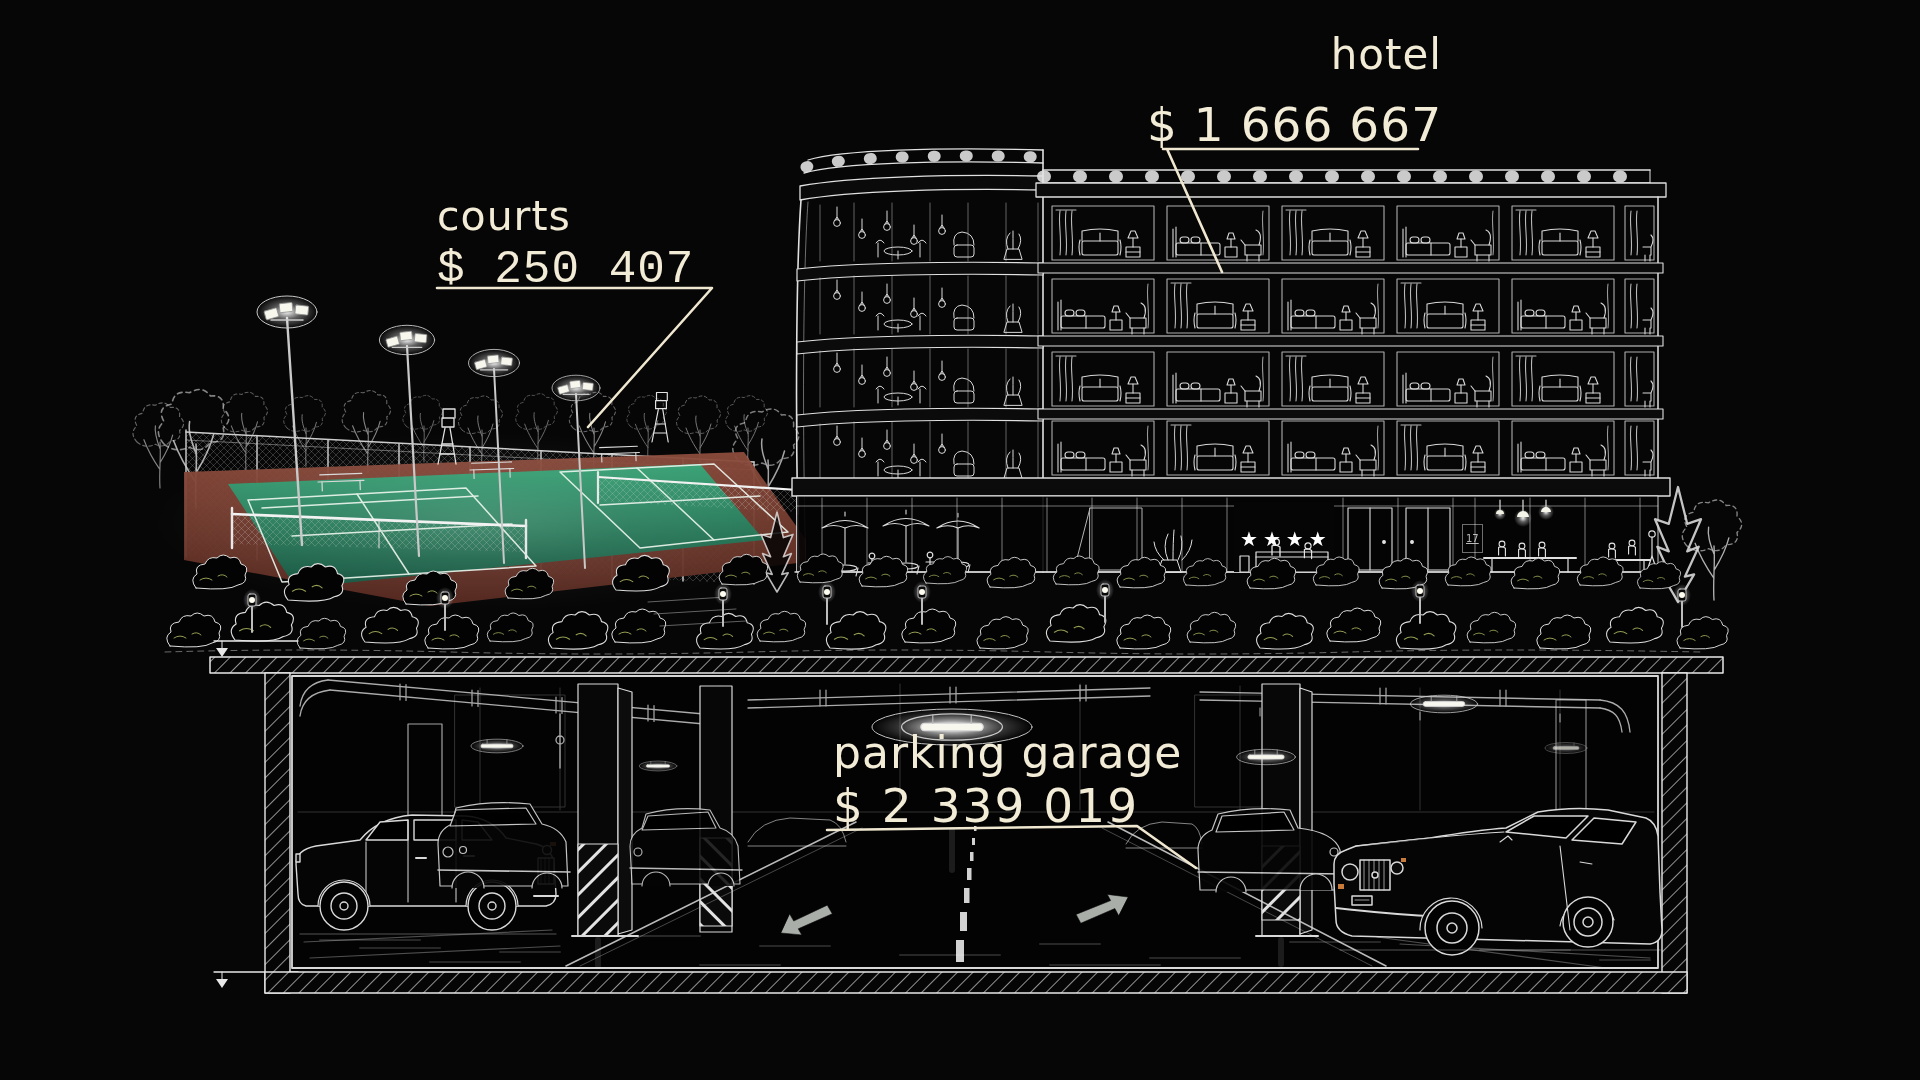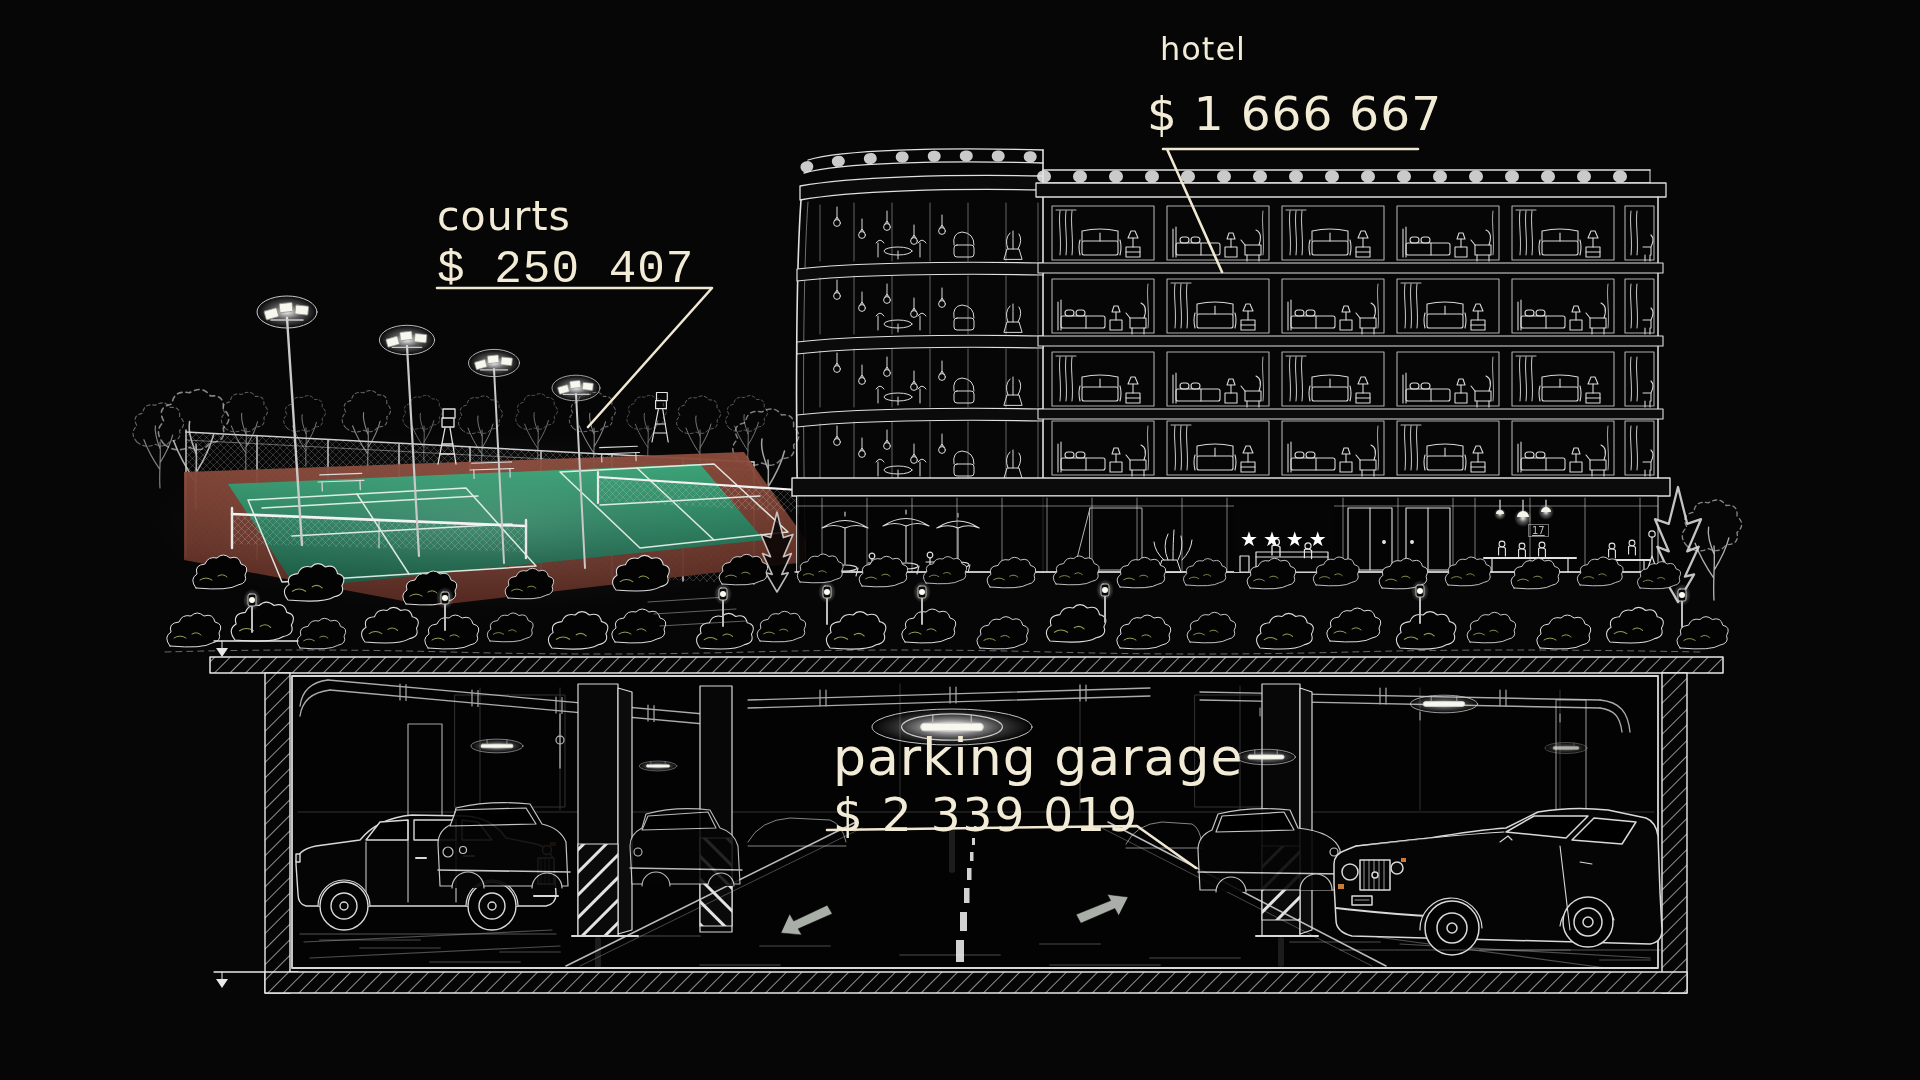--- a/index.html
+++ b/index.html
@@ -6,28 +6,28 @@
   .stage{position:relative;width:1920px;height:1080px;background:#060606;overflow:hidden;
          font-family:"DejaVu Sans", sans-serif;}
   .stage svg{position:absolute;left:0;top:0;}
   .label{position:absolute;color:#f2ebd6;pointer-events:none;}
   .label .t1{display:block;}
   .label .t2{display:block;}
   #lbl-courts{left:437px;top:192px;}
   #lbl-courts .t1{font-size:41px;letter-spacing:1px;}
   #lbl-courts .t2{font-size:46px;letter-spacing:1px;margin-top:4px;font-family:Liberation Mono, monospace;}
   #lbl-hotel{left:1147px;top:30px;}
-  #lbl-hotel .t1{font-size:32px;margin-left:13px;letter-spacing:1px;}
+  #lbl-hotel .t1{font-size:42px;margin-left:23px;letter-spacing:1px;text-align:right;}
   #lbl-hotel .t2{font-size:47px;letter-spacing:1px;margin-top:18px;}
   #lbl-parking{left:833px;top:727px;}
-  #lbl-parking .t1{font-size:52px;letter-spacing:1px;text-align:right;}
+  #lbl-parking .t1{font-size:44px;letter-spacing:1px;text-align:right;}
   #lbl-parking .t2{font-size:47px;letter-spacing:2px;margin-top:0px;}
   #stars{position:absolute;left:1240px;top:527px;color:#ffffff;font-size:20px;letter-spacing:5px;pointer-events:none;}
-  #wallsign{position:absolute;left:1528px;top:524px;color:#d8d8d8;font-size:10px;
-            border:1px solid rgba(255,255,255,.5);padding:0 3px;opacity:.85;pointer-events:none;text-decoration:underline;}
+  #wallsign{position:absolute;left:1462px;top:524px;color:#d8d8d8;font-size:10px;
+            border:1px solid rgba(255,255,255,.5);padding:8px 3px;opacity:.85;pointer-events:none;text-decoration:underline;}
 </style>
 </head>
 <body>
 
 <div class="stage">
 <svg width="1920" height="1080" viewBox="0 0 1920 1080" stroke-linecap="round" stroke-linejoin="round">
   <defs>
     <radialGradient id="glowW">
           <stop offset="0" stop-color="#ffffff" stop-opacity=".95"></stop>
           <stop offset=".45" stop-color="#ffffff" stop-opacity=".35"></stop>

